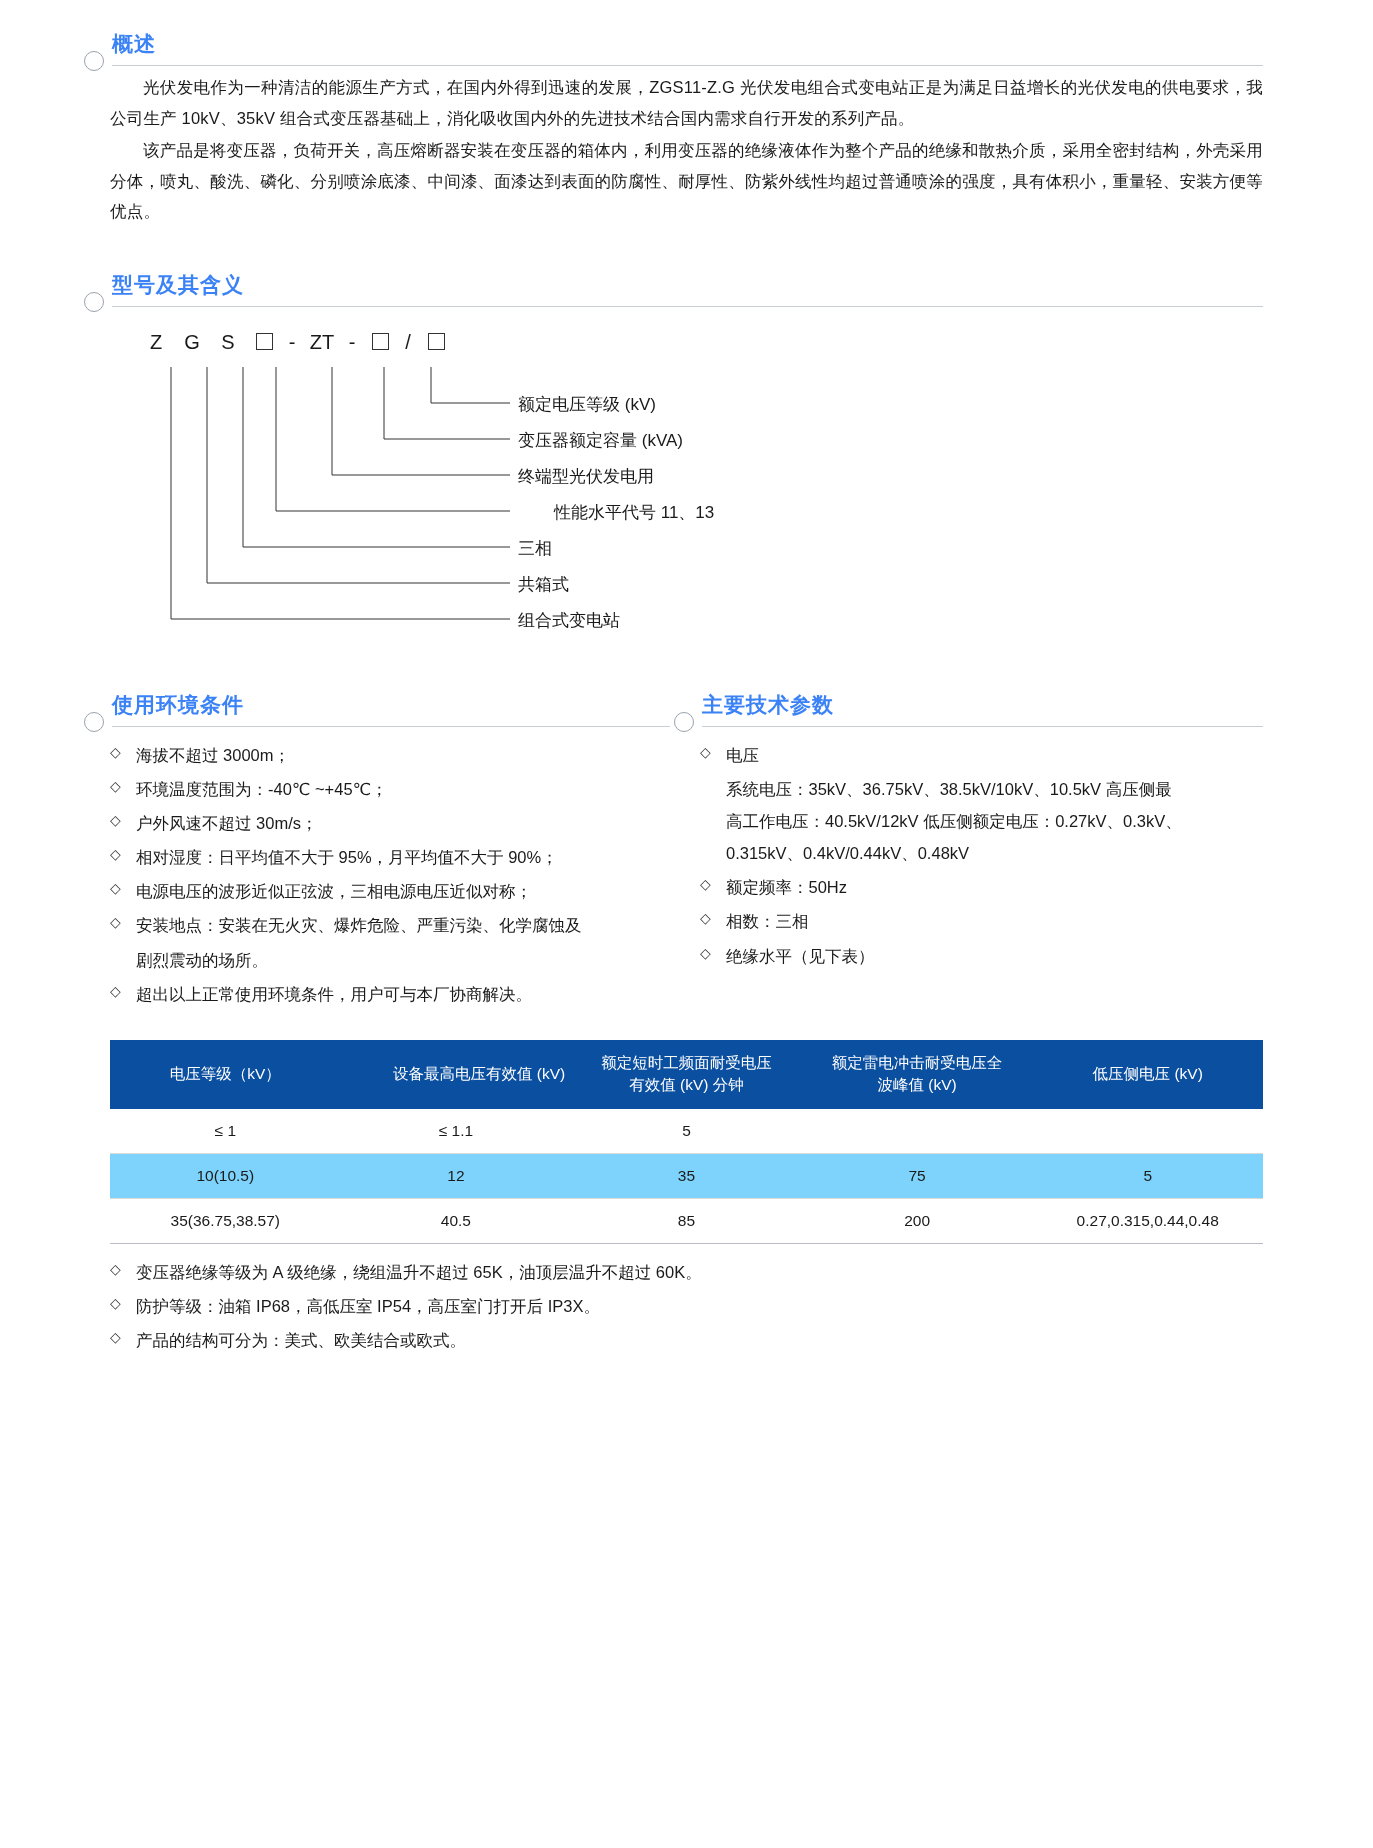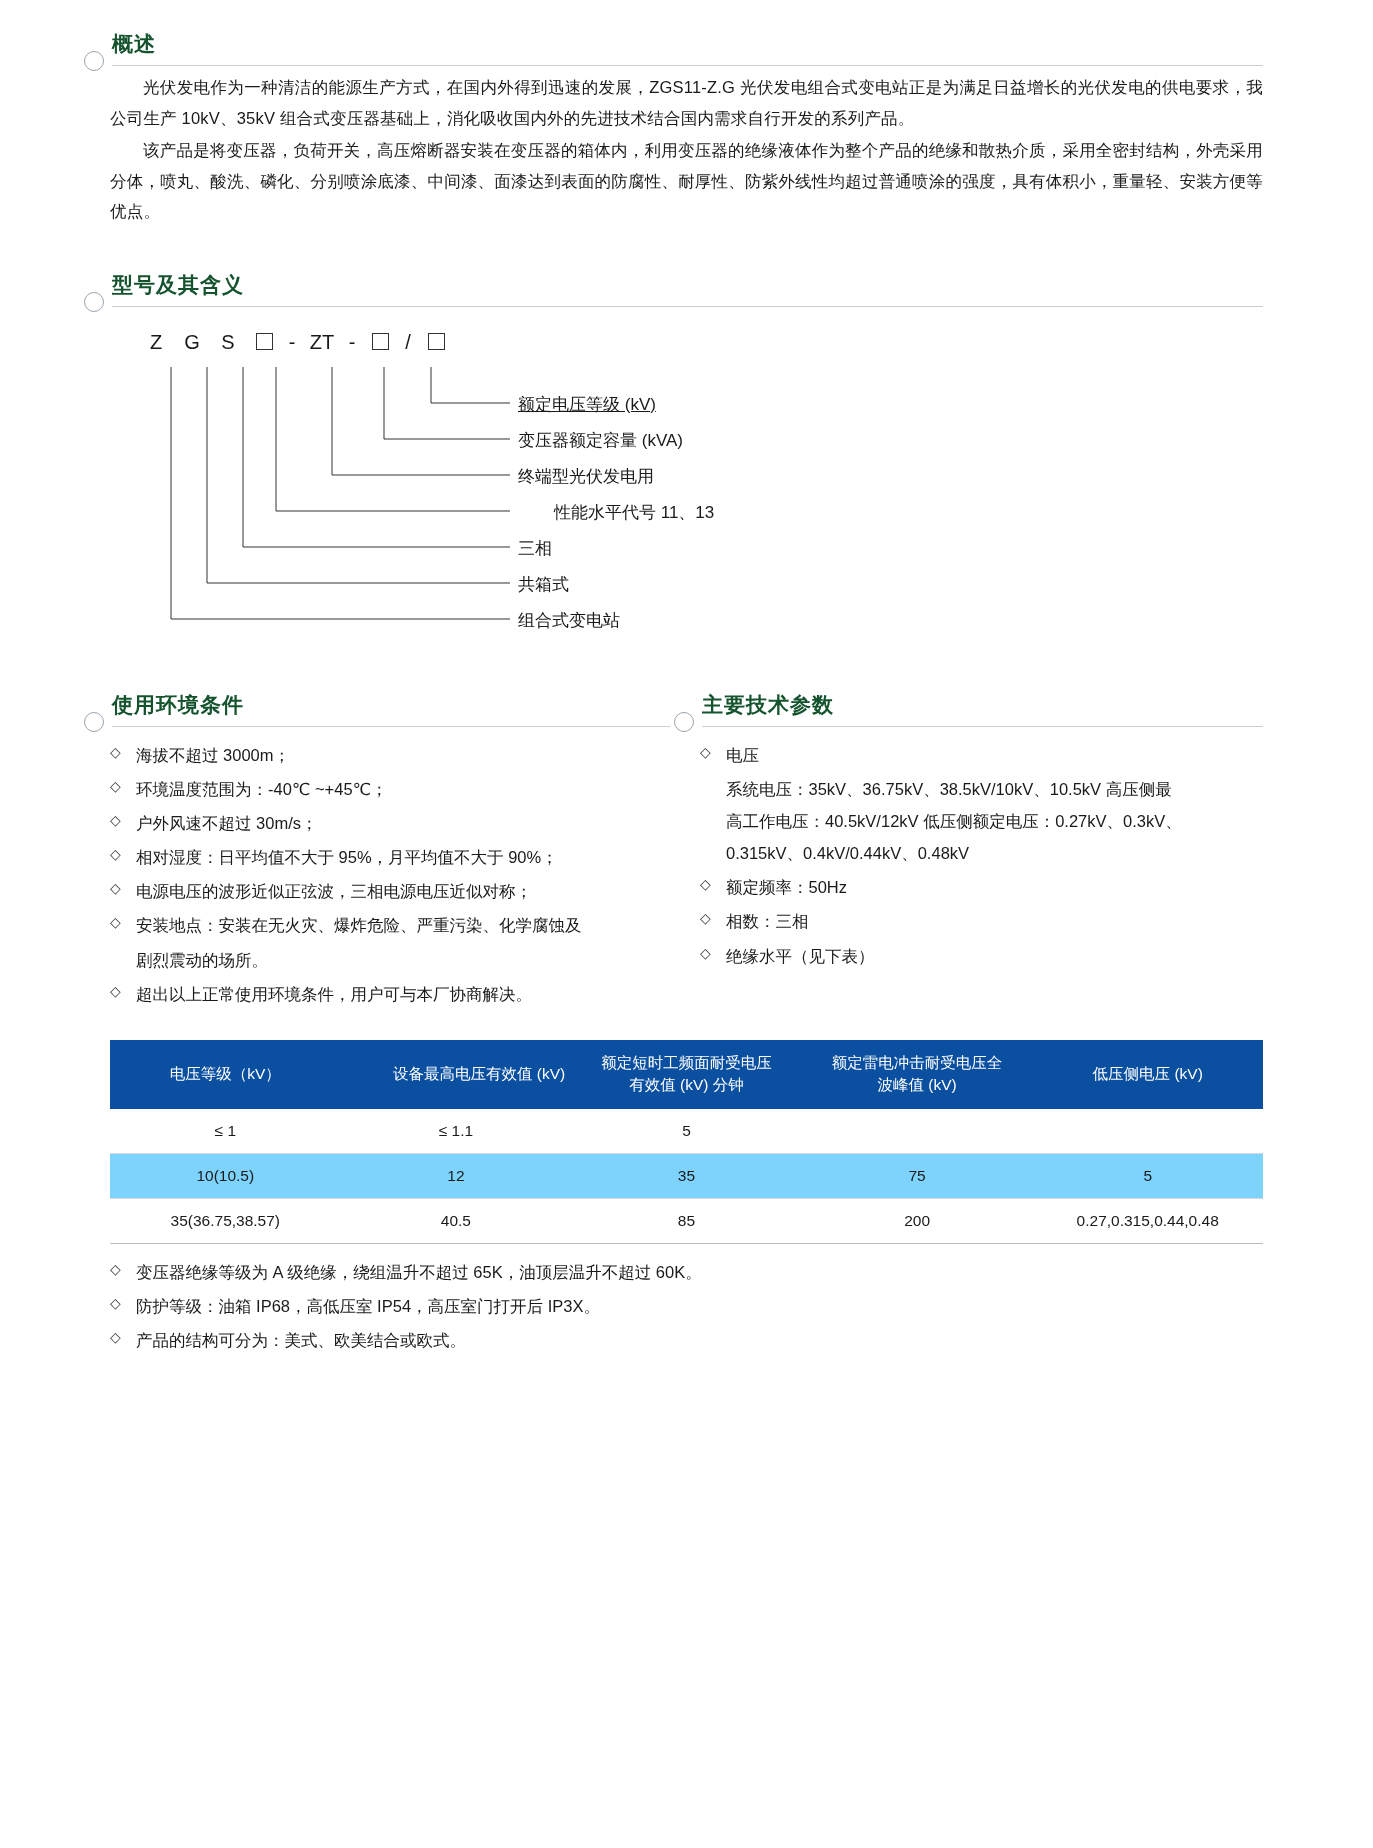--- a/index.html
+++ b/index.html
@@ -35,21 +35,21 @@
     flex: 0 0 auto;
     margin-left: -26px;
     margin-right: 8px;
     position: relative;
     top: 13px;
   }
   .sec-title-wrap {
     flex: 1 1 auto;
   }
   .sec-title {
-    color: #14532d;
+    color: #3b82f6;
     font-size: 21px;
     font-weight: bold;
     letter-spacing: 1px;
     padding-bottom: 7px;
   }
   .sec-rule {
     height: 1px;
     background: #c9ced4;
     width: 100%;
   }
@@ -196,21 +196,21 @@
       <polyline points="166,36 166,180 400,180" fill="none" stroke="#333" stroke-width="1"></polyline>
 
       <polyline points="133,36 133,216 400,216" fill="none" stroke="#333" stroke-width="1"></polyline>
 
       <polyline points="97,36 97,252 400,252" fill="none" stroke="#333" stroke-width="1"></polyline>
 
       <polyline points="61,36 61,288 400,288" fill="none" stroke="#333" stroke-width="1"></polyline>
     </svg>
 
     <div class="model-labels">
-      <div style="left:408px; top:62px;text-decoration:underline;">额定电压等级 (kV)</div>
+      <div style="left:408px; top:62px;">额定电压等级 (kV)</div>
       <div style="left:408px; top:98px;">变压器额定容量 (kVA)</div>
       <div style="left:408px; top:134px;">终端型光伏发电用</div>
       <div style="left:408px; top:170px;margin-left:36px;">性能水平代号 11、13</div>
       <div style="left:408px; top:206px;">三相</div>
       <div style="left:408px; top:242px;">共箱式</div>
       <div style="left:408px; top:278px;">组合式变电站</div>
     </div>
   </div>
 
   <div class="cols">

